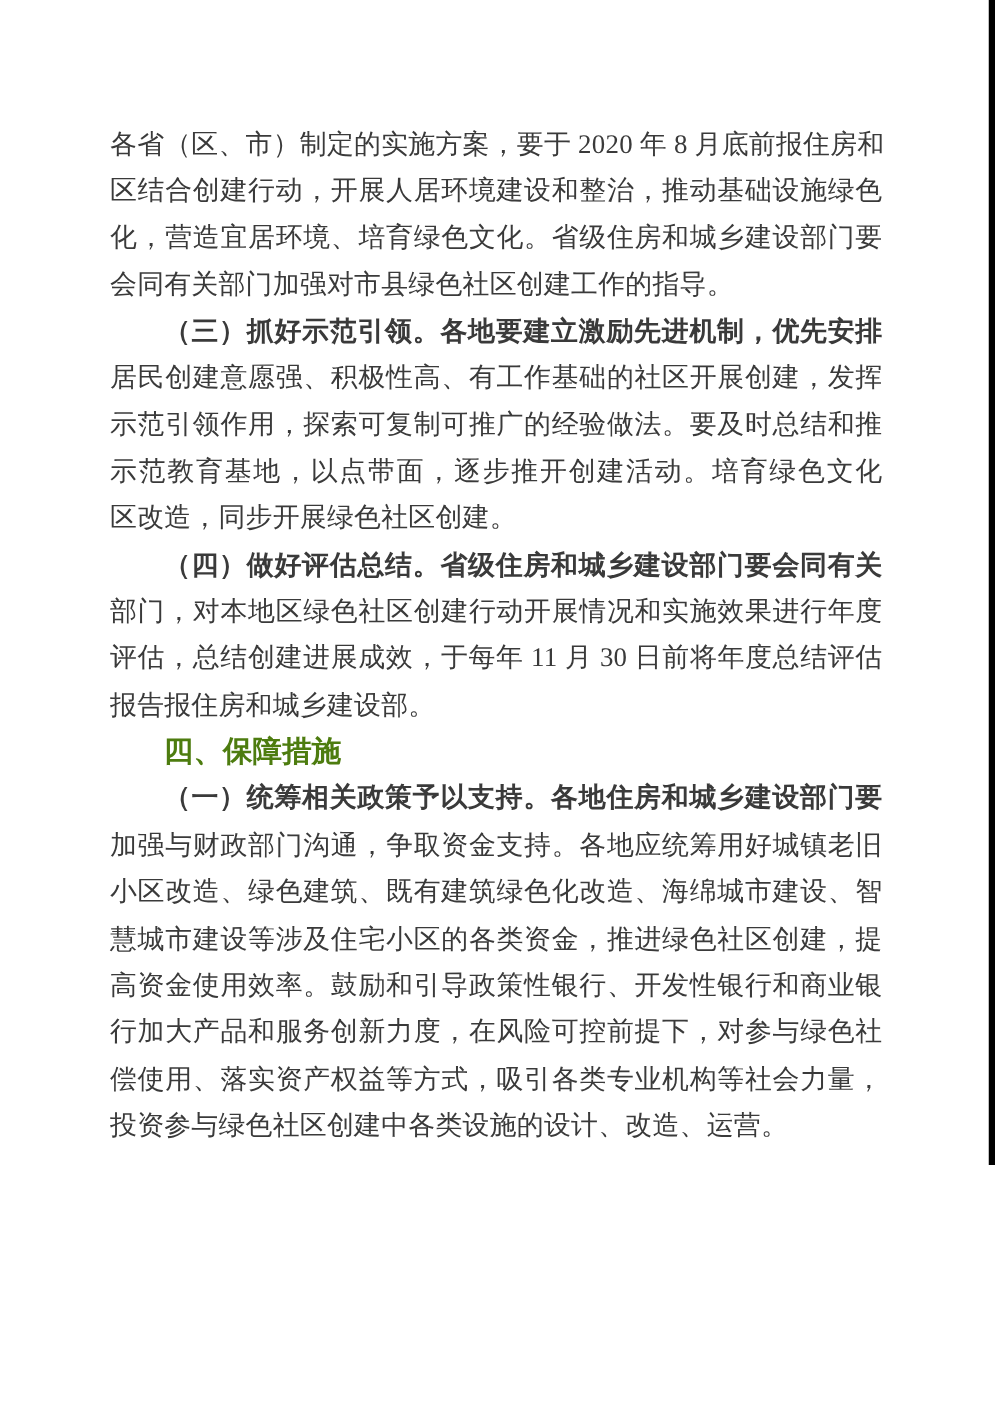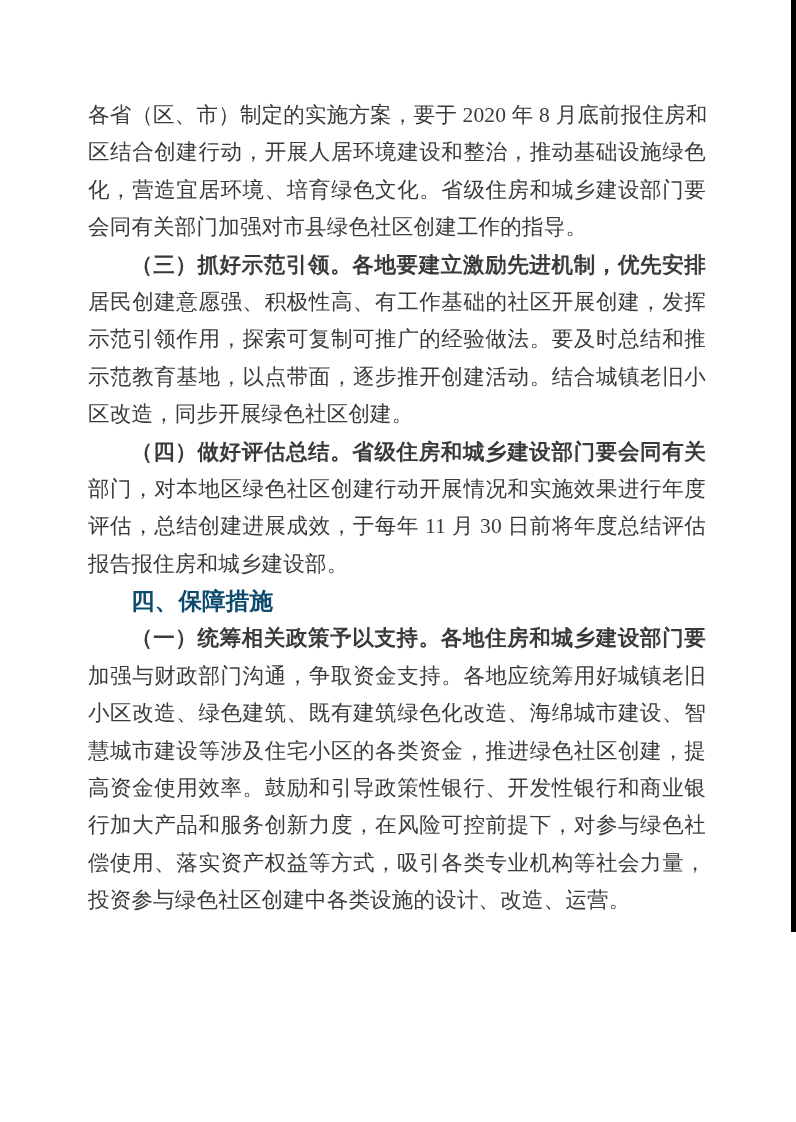--- a/index.html
+++ b/index.html
@@ -41,21 +41,21 @@
     text-align-last: left;
   }
   .line.indent {
     padding-left: 43px;
     font-weight: bold;
   }
   .line.heading {
     font-family: "Liberation Sans", "DejaVu Sans", sans-serif;
     font-weight: 700;
     font-size: 23.5px;
-    color: #0c4a6e;
+    color: #4d7c0f;
     text-align: left;
     text-align-last: left;
   }
   .page-number-row {
     position: absolute;
     left: 88px;
     top: 1028px;
     width: 618px;
     text-align: center;
     font-size: 16px;
@@ -69,21 +69,21 @@
 <div class="page">
 
   <div class="text-block">
     <div class="line">各省（区、市）制定的实施方案，要于 2020 年 8 月底前报住房和</div>
     <div class="line">区结合创建行动，开展人居环境建设和整治，推动基础设施绿色</div>
     <div class="line">化，营造宜居环境、培育绿色文化。省级住房和城乡建设部门要</div>
     <div class="line short">会同有关部门加强对市县绿色社区创建工作的指导。</div>
     <div class="line indent">（三）抓好示范引领。各地要建立激励先进机制，优先安排</div>
     <div class="line">居民创建意愿强、积极性高、有工作基础的社区开展创建，发挥</div>
     <div class="line">示范引领作用，探索可复制可推广的经验做法。要及时总结和推</div>
-    <div class="line">示范教育基地，以点带面，逐步推开创建活动。结合城镇老旧小</div>
+    <div class="line">示范教育基地，以点带面，逐步推开创建活动。培育绿色文化</div>
     <div class="line short">区改造，同步开展绿色社区创建。</div>
     <div class="line indent">（四）做好评估总结。省级住房和城乡建设部门要会同有关</div>
     <div class="line">部门，对本地区绿色社区创建行动开展情况和实施效果进行年度</div>
     <div class="line">评估，总结创建进展成效，于每年 11 月 30 日前将年度总结评估</div>
     <div class="line short">报告报住房和城乡建设部。</div>
     <div class="line heading indent">四、保障措施</div>
     <div class="line indent">（一）统筹相关政策予以支持。各地住房和城乡建设部门要</div>
     <div class="line">加强与财政部门沟通，争取资金支持。各地应统筹用好城镇老旧</div>
     <div class="line">小区改造、绿色建筑、既有建筑绿色化改造、海绵城市建设、智</div>
     <div class="line">慧城市建设等涉及住宅小区的各类资金，推进绿色社区创建，提</div>

